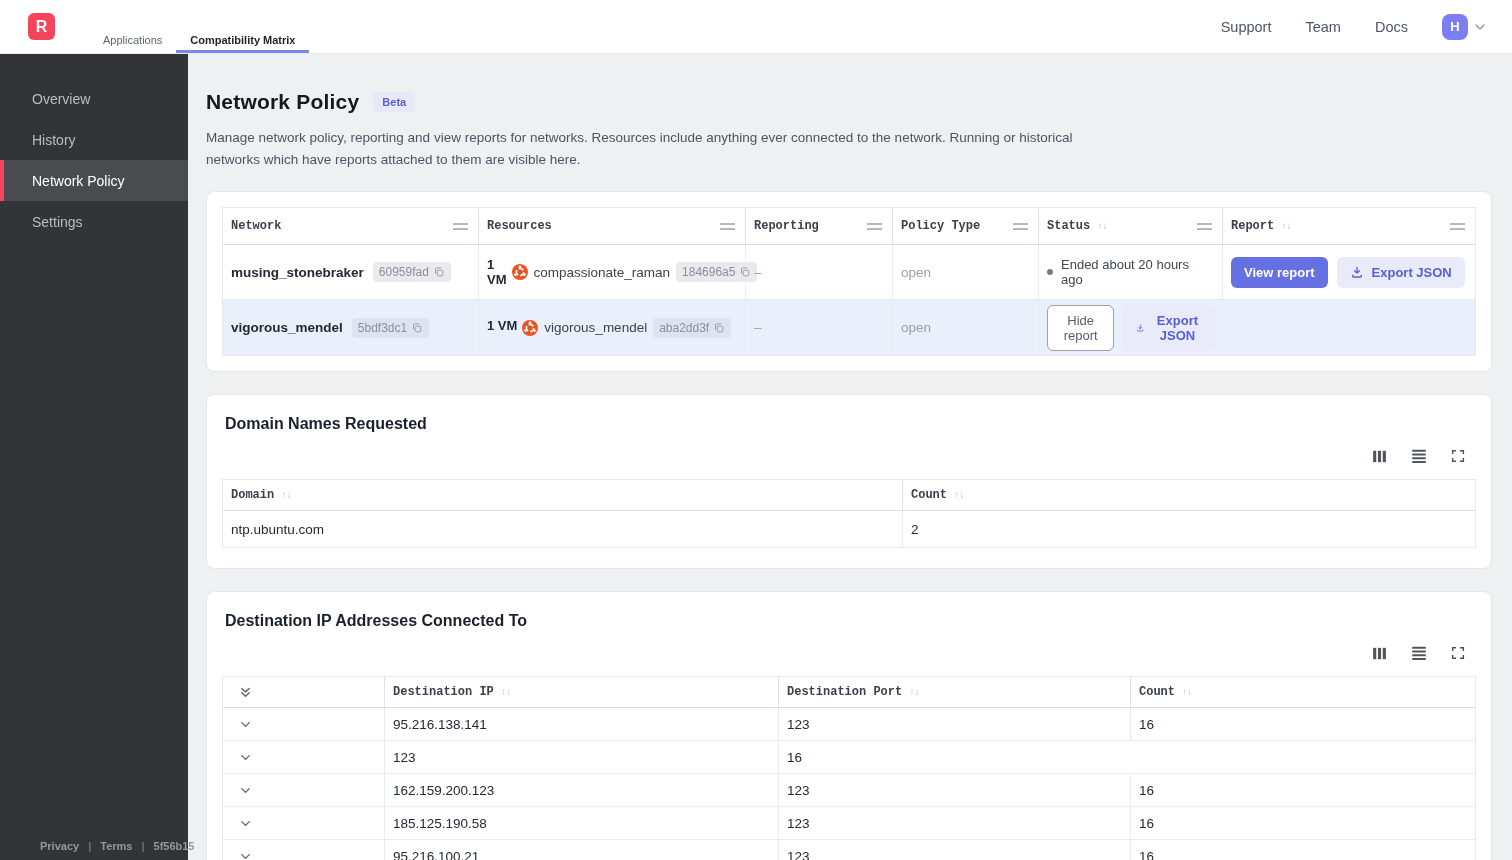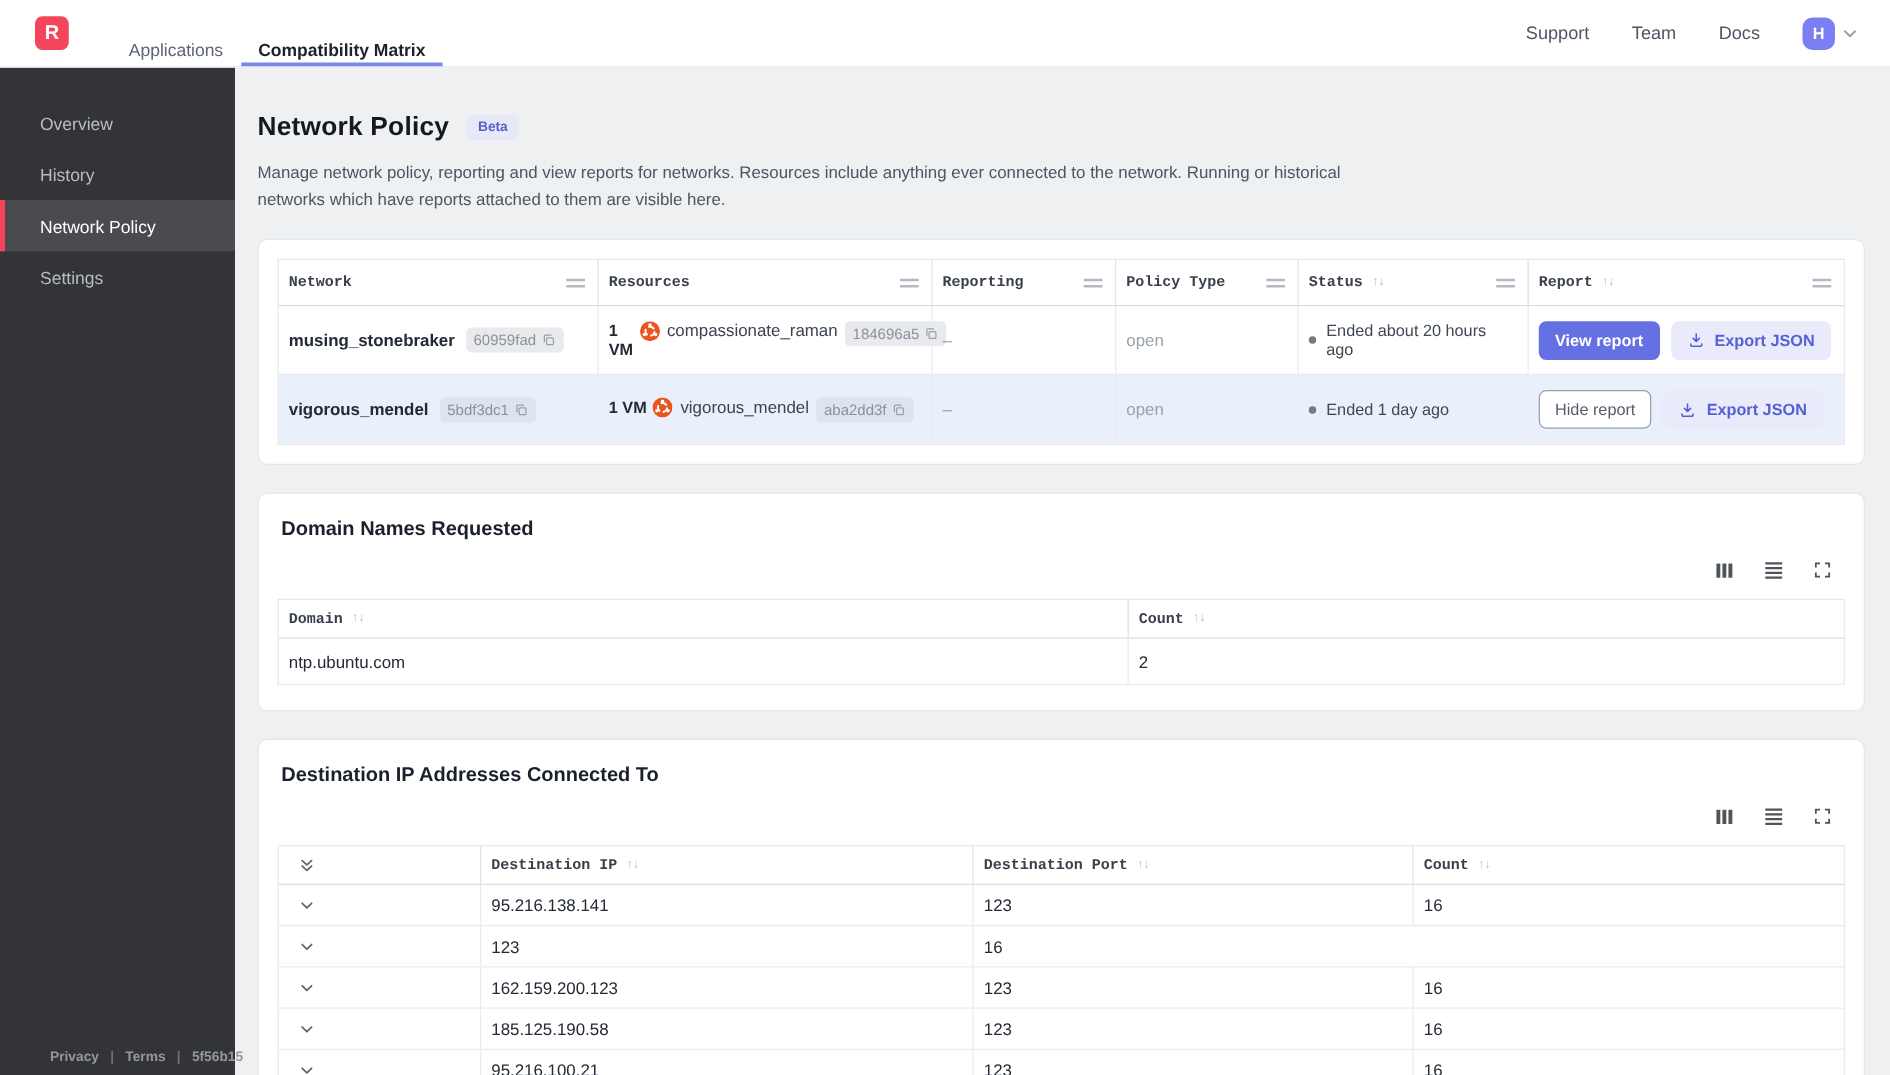--- a/index.html
+++ b/index.html
@@ -6,21 +6,21 @@
   html,body { width:1512px; height:860px; overflow:hidden;
     font-family:"Liberation Sans","DejaVu Sans",sans-serif; background:#eef0f2; }
 
   
   .topnav { height:54px; background:#fff; display:flex; align-items:stretch;
     border-bottom:1px solid #e7e9ec; position:relative; z-index:5; }
   .logo { width:27px; height:27px; border-radius:6px; background:#f5455c; color:#fff;
     font-weight:700; font-size:16px; display:flex; align-items:center; justify-content:center;
     align-self:center; margin-left:28px; }
   .nav-tabs { display:flex; margin-left:34px; }
-  .nav-tab { display:flex; align-items:center; padding:0 14px; font-size:14px;
+  .nav-tab { display:flex; align-items:center; padding:0 14px; font-size:11px;
     color:#5b6472; cursor:pointer; position:relative;margin-top:26px; }
   .nav-tab.active { color:#1d222b; font-weight:700; }
   .nav-tab.active::after { content:""; position:absolute; left:0; right:0; bottom:0;
     height:3px; background:#7b87ea; }
   .nav-right { margin-left:auto; display:flex; align-items:center; gap:34px; padding-right:24px; }
   .nav-link { font-size:14.5px; color:#4e5664; cursor:pointer; }
   .avatar-wrap { display:flex; align-items:center; gap:4px; cursor:pointer; }
   .avatar { width:26px; height:26px; border-radius:8px; background:#7b7ff2; color:#fff;
     font-size:13px; font-weight:600; display:flex; align-items:center; justify-content:center; }
 
@@ -77,21 +77,21 @@
   
   .net-row { height:55px; cursor:pointer; }
   .cell-net { padding-left:17px; gap:9px; }
   .net-name { font-size:13.5px; font-weight:700; color:#232a35; }
   .pill { background:#e9eaed; border-radius:4px; padding:3px 6px; display:inline-flex;
     align-items:center; gap:4px; font-size:12px; color:#8b909a; cursor:pointer; }
   .hl .pill { background:#dde4f1; }
   .cell-res { padding-left:8px; }
   .res-stack { display:flex; gap:5px; }
   .vm-count { font-size:13px; font-weight:700; color:#232a35; }
-  .res-line { display:flex; align-items:flex-start; gap:6px; font-size:13.5px; color:#3c434e; }
+  .res-line { display:flex; align-items:center; gap:6px; font-size:13.5px; color:#3c434e; }
   .muted { color:#9aa1ab; font-size:13.5px; }
   .cell-pad { padding-left:9px; }
   .cell-status { padding-left:9px; gap:8px; font-size:13px; color:#3f4753; }
   .dot { width:6px; height:6px; border-radius:50%; background:#737a85; flex:none; }
   .cell-report { padding-left:9px; gap:9px; }
   .btn-primary { background:#6570e2; color:#fff; border:none; font-size:13px; font-weight:600;
     padding:8px 13px; border-radius:6px; cursor:pointer; font-family:inherit; }
   .btn-outline { background:#fff; color:#565d68; border:1px solid #9aa0aa; font-size:13px;
     padding:7px 12px; border-radius:6px; cursor:pointer; font-family:inherit; }
   .btn-export { display:inline-flex; align-items:center; gap:8px; background:#e9ebfa;
@@ -296,24 +296,20 @@
                 </span>
               </span>
             </div>
           </div>
           <div class="td cell-pad">
               <span class="muted">–</span>
             </div>
           <div class="td cell-pad">
               <span class="muted">open</span>
             </div>
-          <div class="td cell-status">
-            <span class="dot"></span>
-            <span>Ended 1 day ago</span>
-          </div>
           <div class="td cell-report">
             <button class="btn-outline">Hide report</button>
             <button class="btn-export">
               <svg width="14" height="14" viewBox="0 0 24 24">
                   <use href="#i-download"></use>
                 </svg>
               <span>Export JSON</span>
             </button>
           </div>
         </div>

